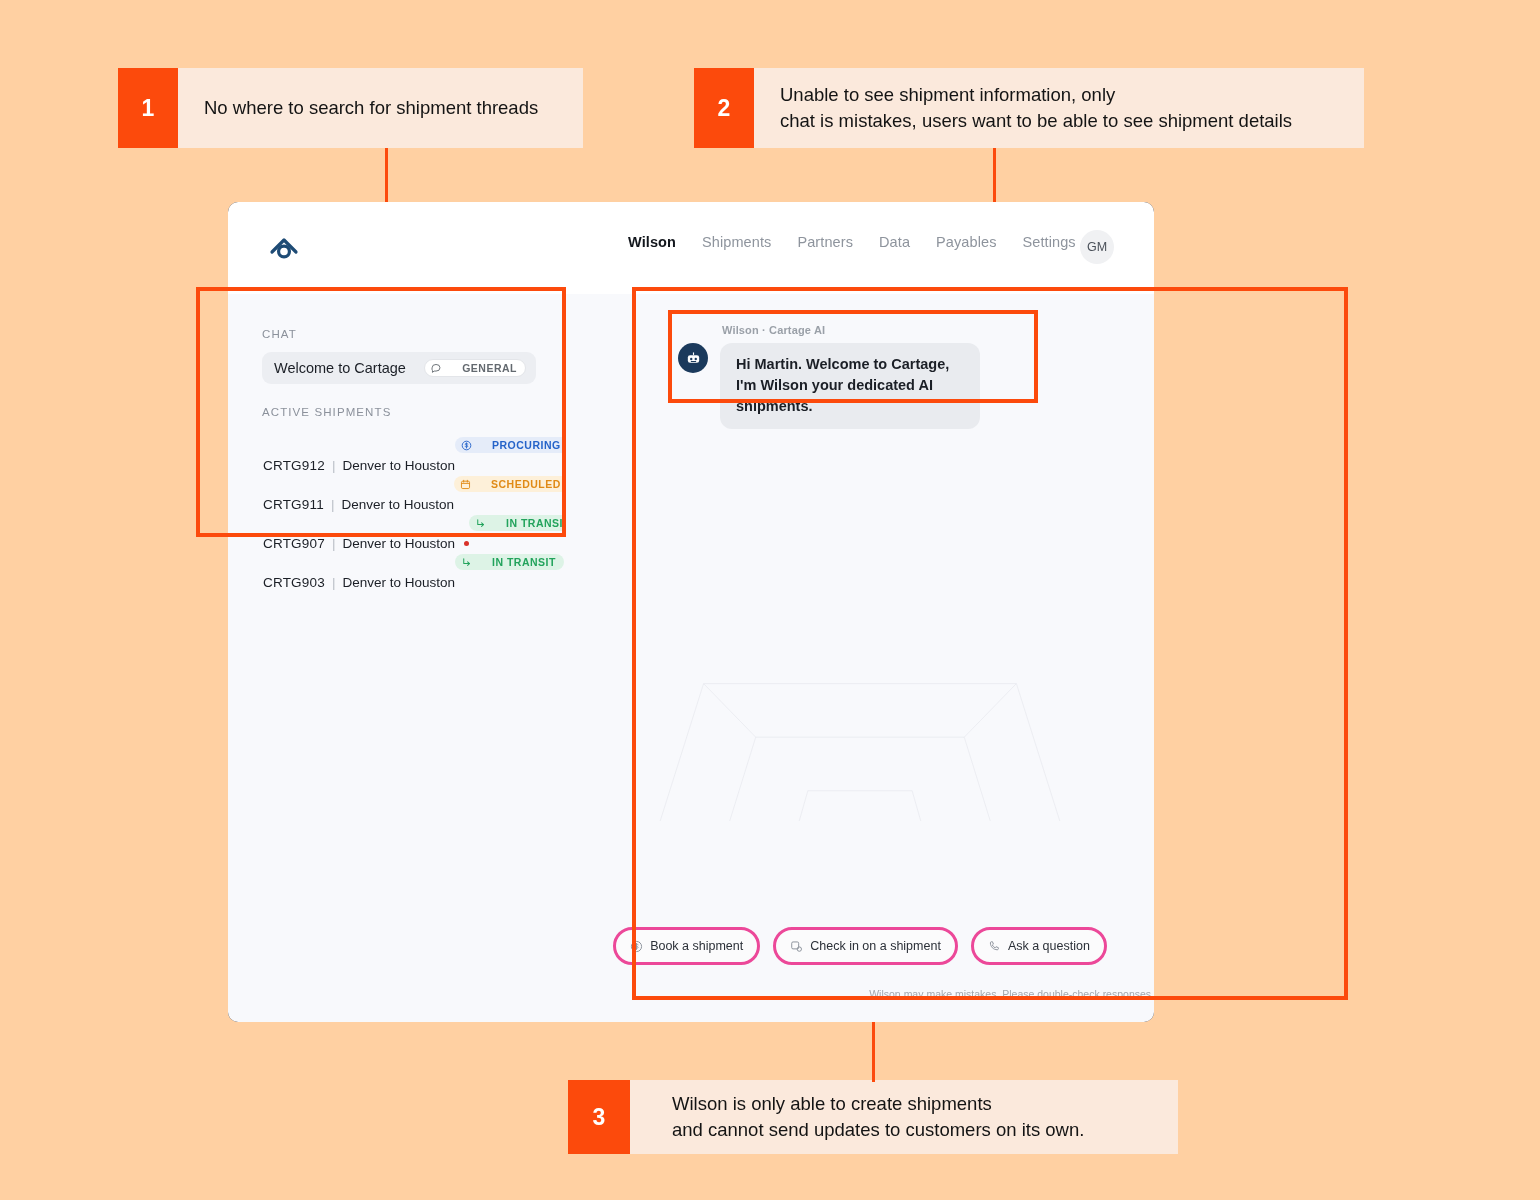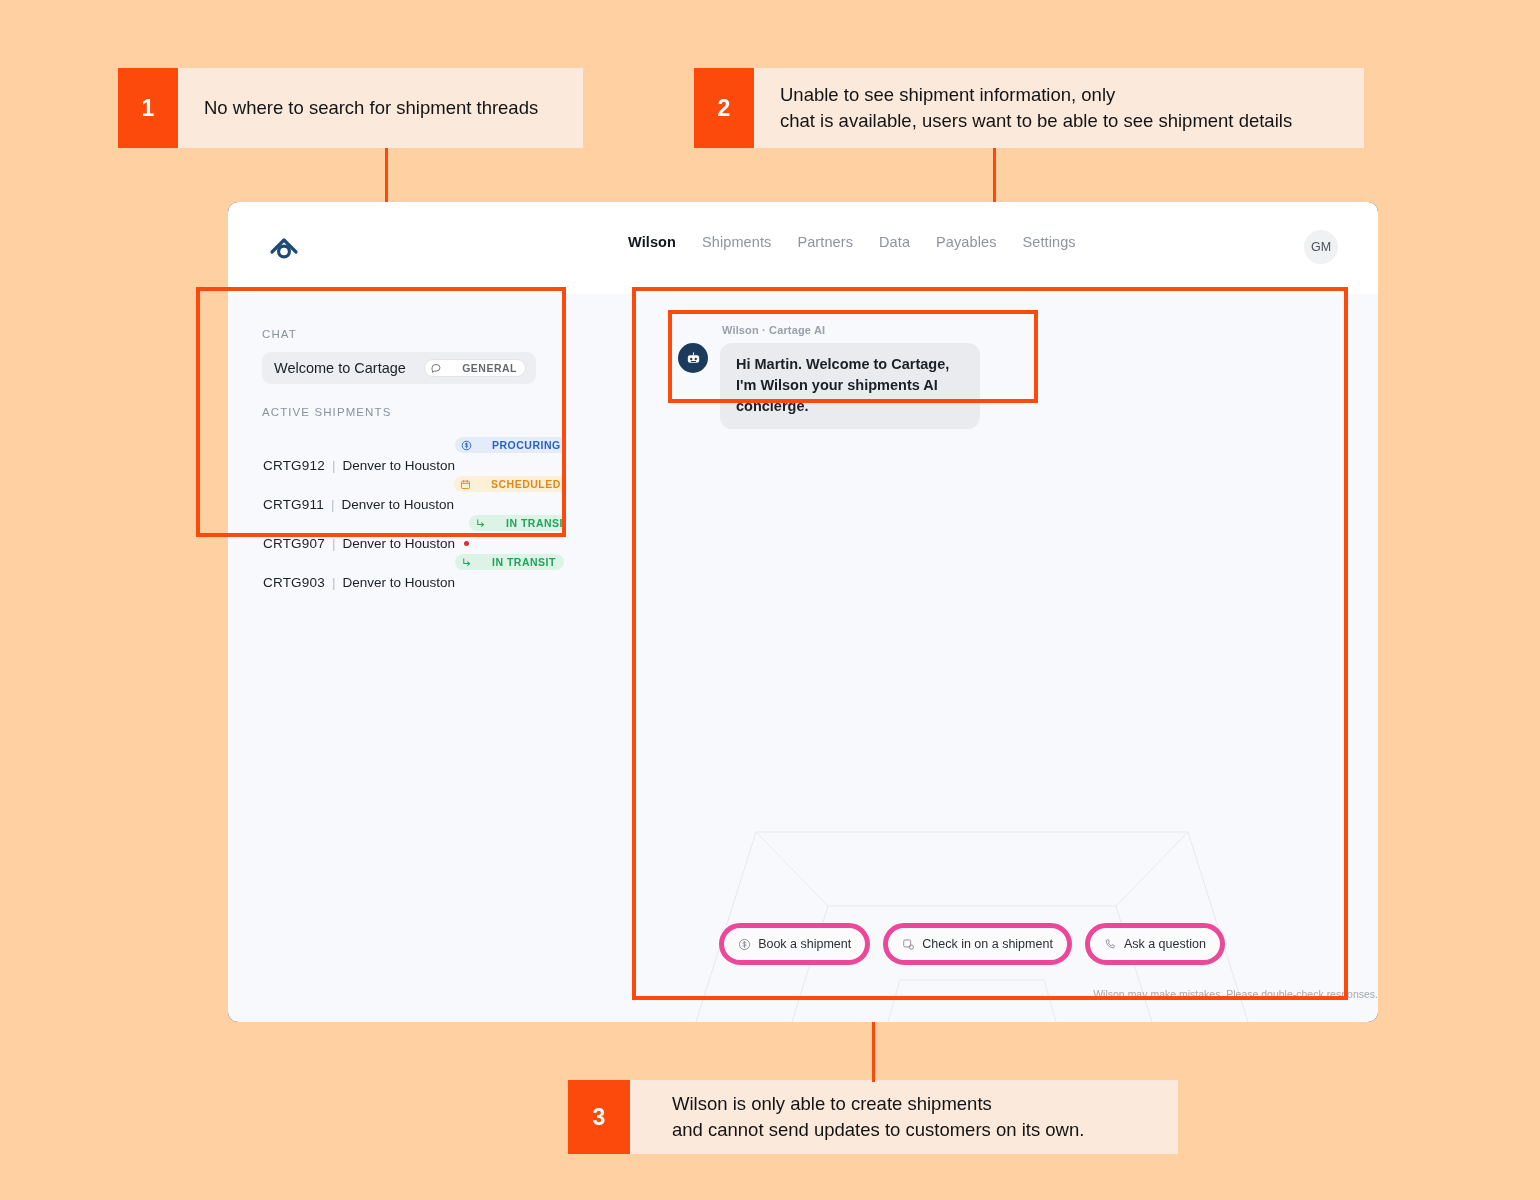--- a/index.html
+++ b/index.html
@@ -37,21 +37,21 @@
 
   
   .highlight {
     position: absolute; border: 4px solid #fc4a0c;
     pointer-events: none; z-index: 40;
   }
 
   
   #app-window {
     position: absolute; left: 228px; top: 202px;
-    width: 1150px; height: 820px;
+    width: 926px; height: 820px;
     background: #0f172a; border-radius: 10px;
     overflow: hidden;
   }
   .app-header {
     position: relative; height: 92px; background: #ffffff;
     display: flex; align-items: center;
   }
   .logo { position: absolute; left: 38px; top: 28px; width: 36px; height: 36px; }
   .nav { position: absolute; left: 400px; top: 32px; display: flex; gap: 26px; align-items: center; }
   .nav-item { font-size: 14.5px; color: #8e949d; letter-spacing: .1px; cursor: pointer; }
@@ -116,21 +116,21 @@
   .bubble {
     background: #e9ebef; color: #1b1f26; border-radius: 12px;
     padding: 11px 16px 12px; font-size: 14.5px; line-height: 1.45;
     max-width: 260px;
   }
 
   .composer-zone { position: absolute; left: 0; right: 0; bottom: 22px; z-index: 3; }
   .chips { display: flex; justify-content: center; gap: 13px; margin-bottom: 12px; }
   .chip {
     display: inline-flex; align-items: center; gap: 7px;
-    background: #fbfbfc; border: 5px solid #ec4899; border-radius: 999px;
+    background: #fbfbfc; border: 3px solid #ec4899; border-radius: 999px;
     height: 27px; padding: 16px 14px; font-size: 12.5px; color: #2b3038;
     cursor: pointer; white-space: nowrap;
   }
   .composer {
     margin: 0 auto; width: 436px; background: #fbfbfc;
     border: 1px solid #e4e6ea; border-radius: 12px;
     height: 62px; position: relative; padding: 11px 14px;
   }
   .composer-ph { font-size: 12.5px; color: #a2a7ae; }
   .plus-btn {
@@ -156,21 +156,21 @@
     <div class="callout-body">No where to search for shipment threads</div>
   </div>
   <div class="conn" style="left:385px; top:148px; width:3px; height:120px;">
     <div class="conn-line" style="height:107px;"></div>
     <div class="conn-head down" style="top:107px;"></div>
   </div>
 
   <div class="callout" style="left:694px; top:68px; width:670px; height:80px;">
     <div class="callout-num" style="width:60px;">2</div>
     <div class="callout-body">Unable to see shipment information, only
-chat is available, users want to be able to see shipment details</div>
+chat is mistakes, users want to be able to see shipment details</div>
   </div>
   <div class="conn" style="left:993px; top:148px; width:3px; height:120px;">
     <div class="conn-line" style="height:107px;"></div>
     <div class="conn-head down" style="top:107px;"></div>
   </div>
 
   <div class="callout" style="left:568px; top:1080px; width:610px; height:74px;">
     <div class="callout-num" style="width:62px;">3</div>
     <div class="callout-body" style="padding-left:42px;">Wilson is only able to create shipments
 and cannot send updates to customers on its own.</div>
@@ -308,21 +308,21 @@
           <div class="msg-row">
             <div class="bot-av">
               <svg width="17" height="17" viewBox="0 0 18 18">
                 <rect x="3" y="5.5" width="12" height="8" rx="2.4" fill="#ffffff"></rect>
                 <circle cx="6.6" cy="9.5" r="1.25" fill="#1b3a5c"></circle>
                 <circle cx="11.4" cy="9.5" r="1.25" fill="#1b3a5c"></circle>
                 <rect x="6" y="11.6" width="6" height="1" rx=".5" fill="#1b3a5c"></rect>
                 <rect x="8.4" y="2.6" width="1.2" height="2.6" fill="#ffffff"></rect>
               </svg>
             </div>
-            <div class="bubble">Hi Martin. Welcome to Cartage, I'm Wilson your shipments AI concierge.</div>
+            <div class="bubble">Hi Martin. Welcome to Cartage, I'm Wilson your dedicated AI shipments.</div>
           </div>
         </div>
 
         <div class="composer-zone">
 
           <div class="chips">
             <div class="chip">
               <svg width="13" height="13" viewBox="0 0 12 12">
                 <circle cx="6" cy="6" r="4.7" fill="none" stroke="#8c929b" stroke-width=".9"></circle>
                 <path d="M6 3.2v5.6M7.4 4.6c0-.7-.7-1-1.4-1s-1.4.3-1.4 1 .7.9 1.4 1.1 1.4.4 1.4 1.1-.7 1-1.4 1-1.4-.3-1.4-1" fill="none" stroke="#8c929b" stroke-width=".85" stroke-linecap="round"></path>

